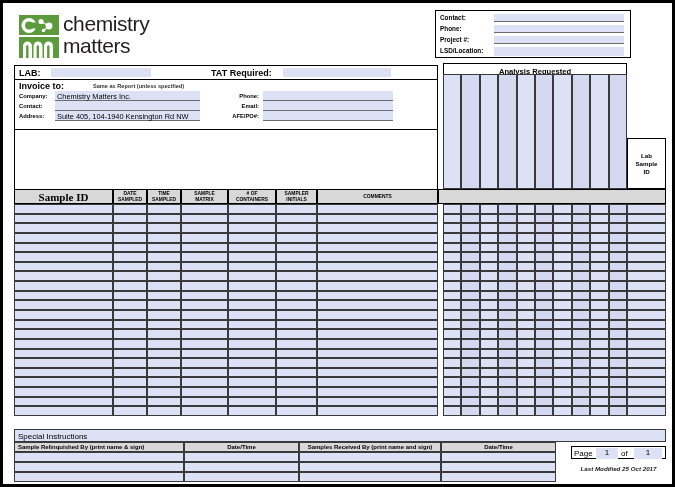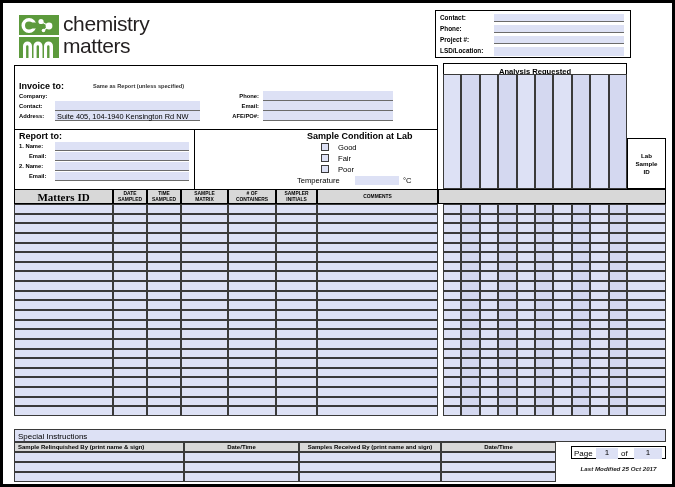--- a/index.html
+++ b/index.html
@@ -95,26 +95,35 @@
     <div class="abs" style="left:4px;top:14px;width:52px;font-size:6.4px;font-weight:bold;">Phone:</div>
     <div class="abs fieldline" style="left:58px;top:14px;width:130px;"></div>
     <div class="abs" style="left:4px;top:25px;width:52px;font-size:6.4px;font-weight:bold;">Project #:</div>
     <div class="abs fieldline" style="left:58px;top:25px;width:130px;"></div>
     <div class="abs" style="left:4px;top:36px;width:56px;font-size:6.4px;font-weight:bold;">LSD/Location:</div>
     <div class="abs fieldline nb" style="left:58px;top:36px;width:130px;height:9px;"></div>
   </div>
 
   <div class="abs box-black" style="left:11px;top:62px;width:424px;height:125px;background:#fff;">
 
+    <div class="abs" style="left:0;top:0;width:422px;height:14px;border-bottom:1.6px solid #000;">
+      <div class="abs lbl" style="left:4px;top:2px;font-size:9px;">LAB:</div>
+      <div class="abs fieldline nb" style="left:36px;top:2px;width:100px;height:9px;"></div>
+      <div class="abs lbl" style="left:196px;top:2px;font-size:9px;">TAT Required:</div>
+      <div class="abs fieldline nb" style="left:268px;top:2px;width:108px;height:9px;"></div>
+    </div>
 
     <div class="abs" style="left:0;top:14px;width:422px;height:50px;border-bottom:1.6px solid #000;">
       <div class="abs lbl" style="left:4px;top:1px;font-size:9px;">Invoice to:</div>
       <div class="abs" style="left:78px;top:3px;font-size:5.6px;font-weight:bold;color:#333;">Same as Report (unless specified)</div>
 
       <div class="abs" style="left:4px;top:13px;font-size:5.8px;font-weight:bold;">Company:</div>
+      <div class="abs fill" style="left:40px;top:11px;width:145px;height:10px;border-bottom:1px solid #6b6b6b;">
+        <span class="abs" style="left:2px;top:1px;font-size:7.4px;white-space:nowrap;">Chemistry Matters Inc.</span>
+      </div>
 
       <div class="abs" style="left:4px;top:23px;font-size:5.8px;font-weight:bold;">Contact:</div>
       <div class="abs fill" style="left:40px;top:21px;width:145px;height:10px;border-bottom:1px solid #6b6b6b;"></div>
 
       <div class="abs" style="left:4px;top:33px;font-size:5.8px;font-weight:bold;">Address:</div>
       <div class="abs fill" style="left:40px;top:31px;width:145px;height:10px;border-bottom:1px solid #6b6b6b;">
         <span class="abs" style="left:2px;top:1px;font-size:7.4px;white-space:nowrap;">Suite 405, 104-1940 Kensington Rd NW</span>
       </div>
 
       <div class="abs" style="left:196px;top:13px;width:48px;text-align:right;font-size:5.8px;font-weight:bold;">Phone:</div>
@@ -122,45 +131,22 @@
 
       <div class="abs" style="left:196px;top:23px;width:48px;text-align:right;font-size:5.8px;font-weight:bold;">Email:</div>
       <div class="abs fill" style="left:248px;top:21px;width:130px;height:10px;border-bottom:1px solid #6b6b6b;"></div>
 
       <div class="abs" style="left:192px;top:33px;width:52px;text-align:right;font-size:5.8px;font-weight:bold;">AFE/PO#:</div>
       <div class="abs fill" style="left:248px;top:31px;width:130px;height:10px;border-bottom:1px solid #6b6b6b;"></div>
     </div>
 
     <div class="abs" style="left:0;top:64px;width:422px;height:59px;">
 
-      <div class="abs" style="left:0;top:0;width:180px;height:59px;border-right:1.6px solid #000;">
-        <div class="abs lbl" style="left:4px;top:1px;font-size:9px;">Report to:</div>
-        <div class="abs" style="left:4px;top:13px;font-size:5.8px;font-weight:bold;">1. Name:</div>
-        <div class="abs fill" style="left:40px;top:12px;width:134px;height:9px;border-bottom:1px solid #6b6b6b;"></div>
-        <div class="abs" style="left:14px;top:23px;font-size:5.8px;font-weight:bold;">Email:</div>
-        <div class="abs fill" style="left:40px;top:22px;width:134px;height:9px;border-bottom:1px solid #6b6b6b;"></div>
-        <div class="abs" style="left:4px;top:33px;font-size:5.8px;font-weight:bold;">2. Name:</div>
-        <div class="abs fill" style="left:40px;top:32px;width:134px;height:9px;border-bottom:1px solid #6b6b6b;"></div>
-        <div class="abs" style="left:14px;top:43px;font-size:5.8px;font-weight:bold;">Email:</div>
-        <div class="abs fill" style="left:40px;top:42px;width:134px;height:9px;border-bottom:1px solid #6b6b6b;"></div>
-      </div>
-
-
-      <div class="abs" style="left:280px;top:0;width:142px;height:59px;">
-        <div class="abs lbl" style="left:12px;top:1px;font-size:9px;white-space:nowrap;">Sample Condition at Lab</div>
-        <div class="abs chk" style="left:26px;top:13px;"></div>
-        <div class="abs" style="left:43px;top:13px;font-size:7.6px;">Good</div>
-        <div class="abs chk" style="left:26px;top:24px;"></div>
-        <div class="abs" style="left:43px;top:24px;font-size:7.6px;">Fair</div>
-        <div class="abs chk" style="left:26px;top:35px;"></div>
-        <div class="abs" style="left:43px;top:35px;font-size:7.6px;">Poor</div>
-        <div class="abs" style="left:2px;top:46px;font-size:7.6px;">Temperature</div>
-        <div class="abs fill" style="left:60px;top:46px;width:44px;height:9px;"></div>
-        <div class="abs" style="left:108px;top:46px;font-size:7.6px;">°C</div>
-      </div>
+
+
     </div>
   </div>
 
   <div class="abs box-thin" style="left:440px;top:60px;width:184px;height:17px;background:#fff;
        display:flex;align-items:center;justify-content:center;">
     <span style="font-size:7.6px;font-weight:bold;">Analysis Requested</span>
   </div>
   <div class="abs" id="analysis-cols" style="left:440px;top:71px;width:184px;height:115px;">
       <div class="abs" style="left: 0px; top: 0px; width: 18.4px; height: 115px; background: rgb(221, 225, 245); border: 1px solid rgb(58, 58, 58);"></div>
       <div class="abs" style="left: 18.4px; top: 0px; width: 18.4px; height: 115px; background: rgb(212, 216, 240); border: 1px solid rgb(58, 58, 58);"></div>
@@ -177,21 +163,21 @@
   <div class="abs box-thin" style="left:624px;top:135px;width:39px;height:51px;background:#fff;">
     <div class="vlabel" style="height:100%;flex-direction:column;">
       <span>Lab</span>
       <span>Sample</span>
       <span>ID</span>
     </div>
   </div>
 
   <div class="abs" id="sample-table" style="left:11px;top:186px;width:652px;height:227px;">
       <div class="abs cellhdr" style="left: 0px; top: 0px; width: 99px; height: 15px; flex-direction: column; line-height: 14px;">
-        <span style="font-size: 11px; font-family: &quot;Liberation Serif&quot;, serif;">Matters ID</span>
+        <span style="font-size: 11px; font-family: &quot;Liberation Serif&quot;, serif;">Sample ID</span>
       </div>
       <div class="abs cellhdr" style="left: 99px; top: 0px; width: 34px; height: 15px; flex-direction: column; line-height: 5.6px;">
         <span style="font-size: 4.9px; font-family: &quot;Liberation Sans&quot;, sans-serif;">DATE</span>
         <span style="font-size: 4.9px; font-family: &quot;Liberation Sans&quot;, sans-serif;">SAMPLED</span>
       </div>
       <div class="abs cellhdr" style="left: 133px; top: 0px; width: 34px; height: 15px; flex-direction: column; line-height: 5.6px;">
         <span style="font-size: 4.9px; font-family: &quot;Liberation Sans&quot;, sans-serif;">TIME</span>
         <span style="font-size: 4.9px; font-family: &quot;Liberation Sans&quot;, sans-serif;">SAMPLED</span>
       </div>
       <div class="abs cellhdr" style="left: 167px; top: 0px; width: 47px; height: 15px; flex-direction: column; line-height: 5.6px;">

